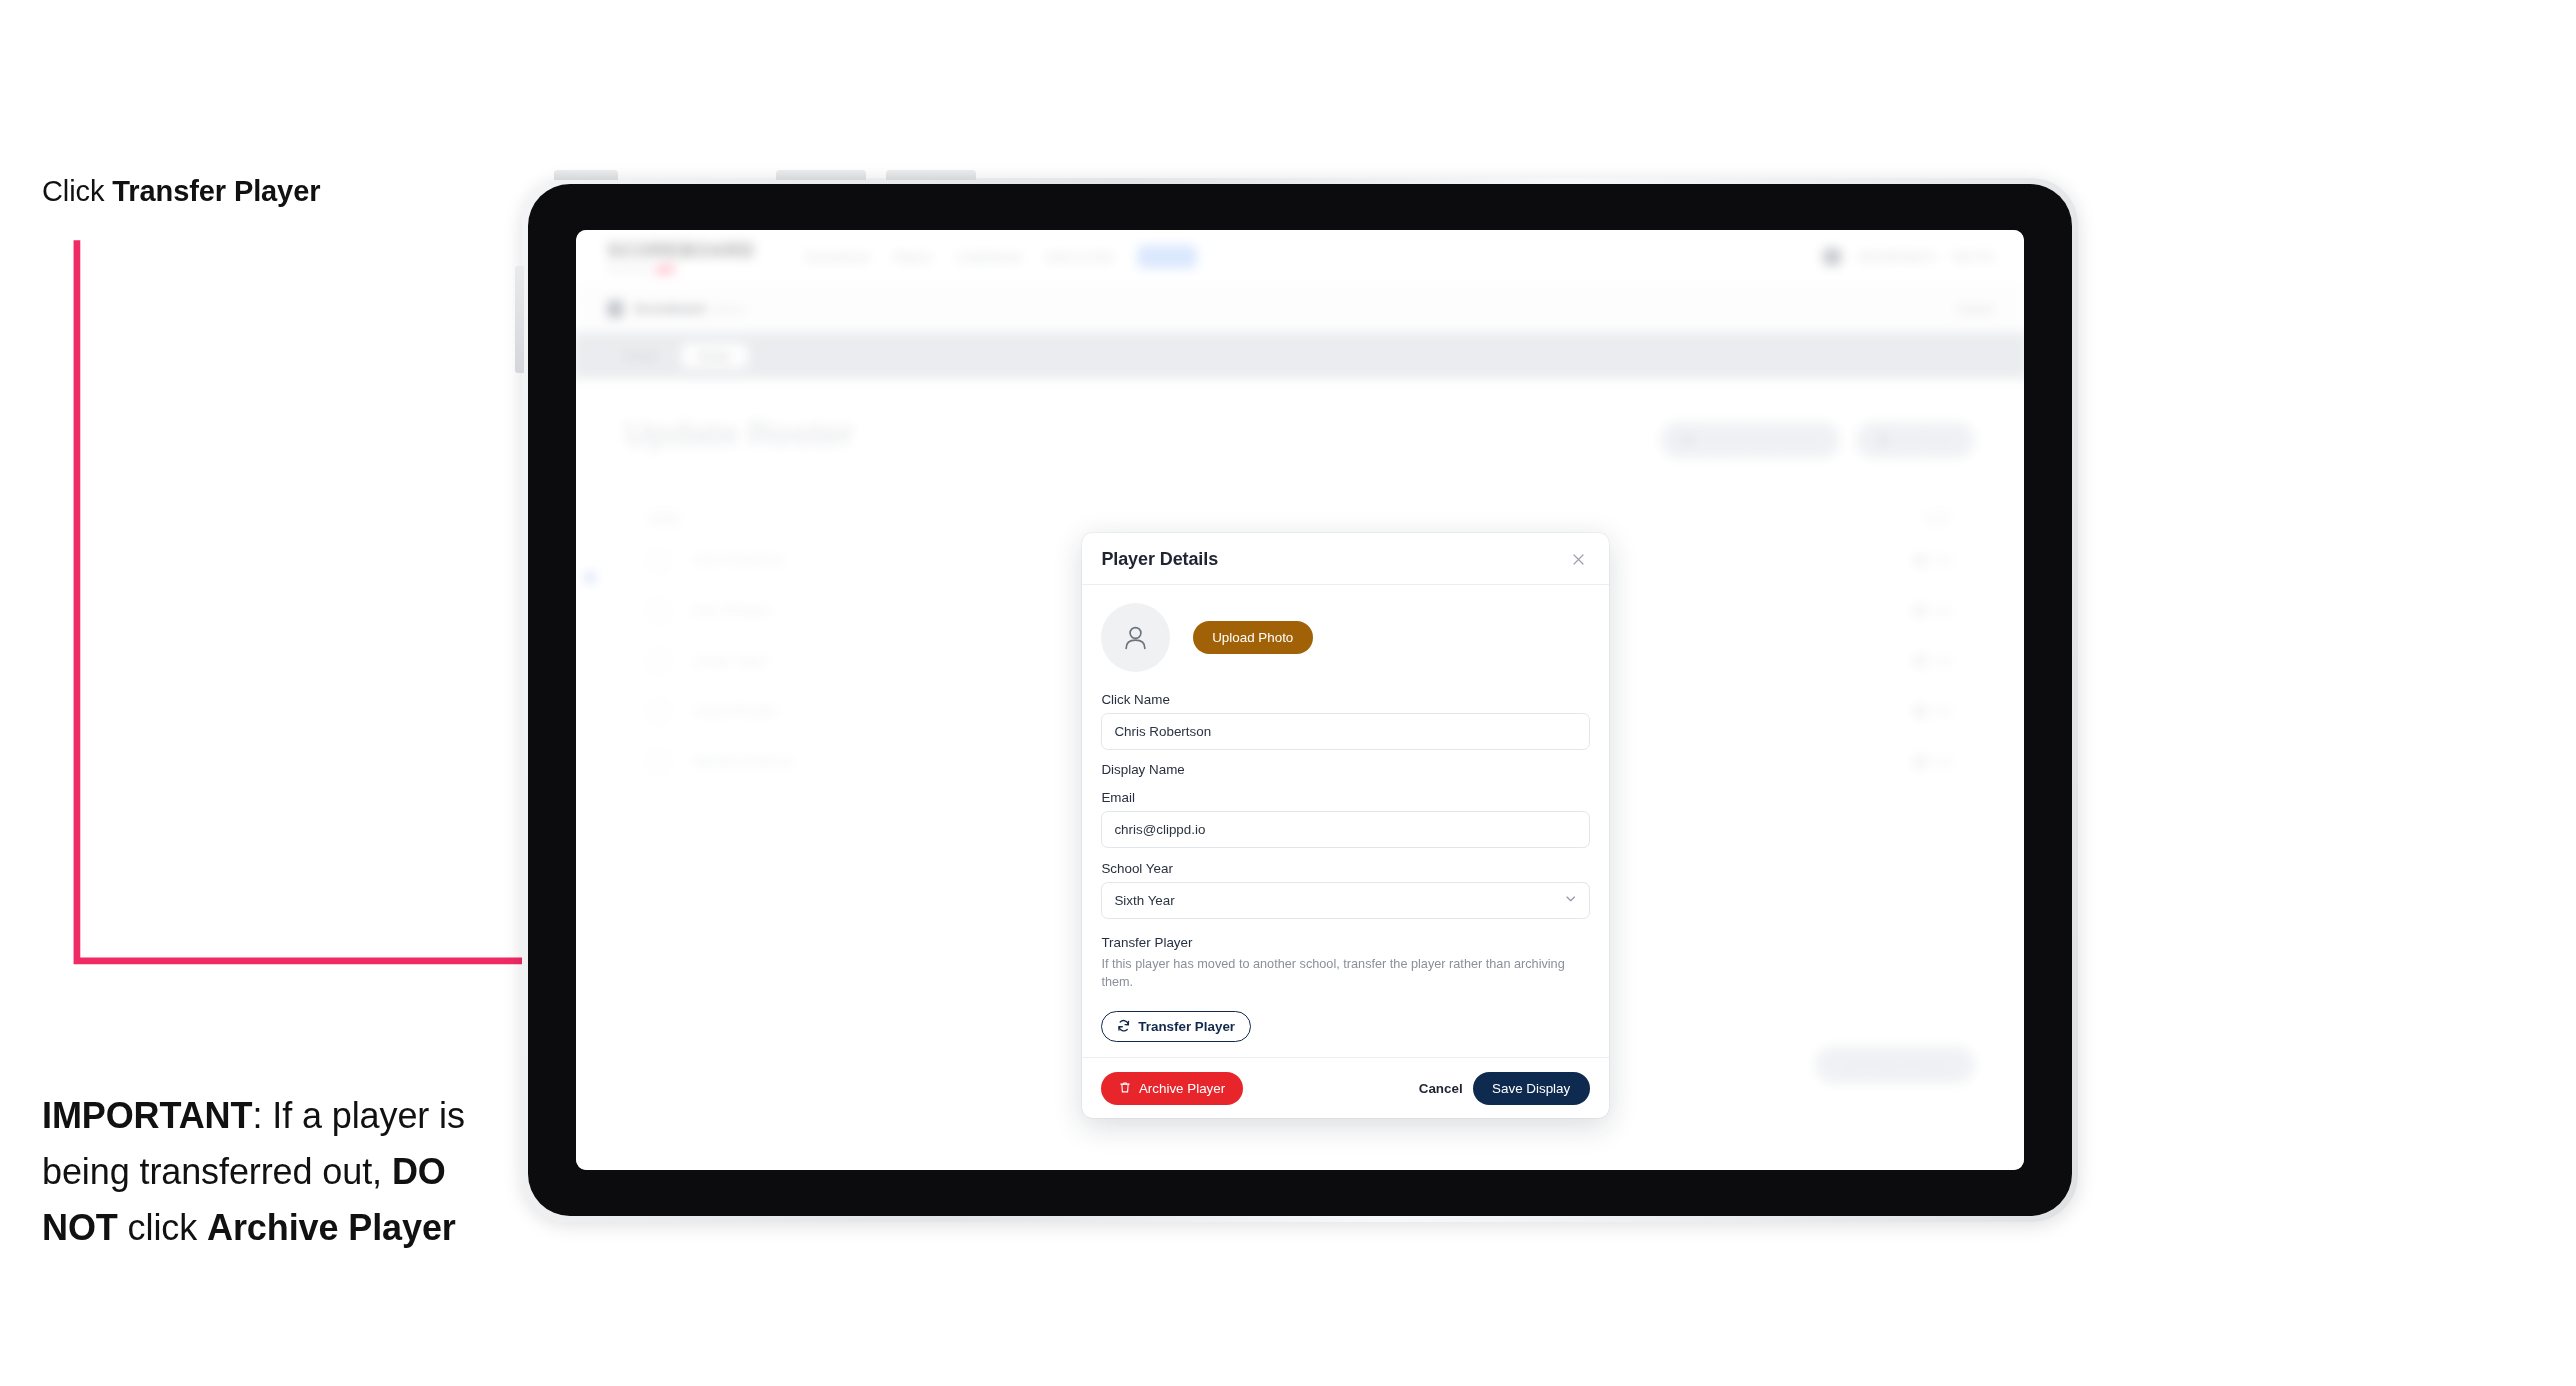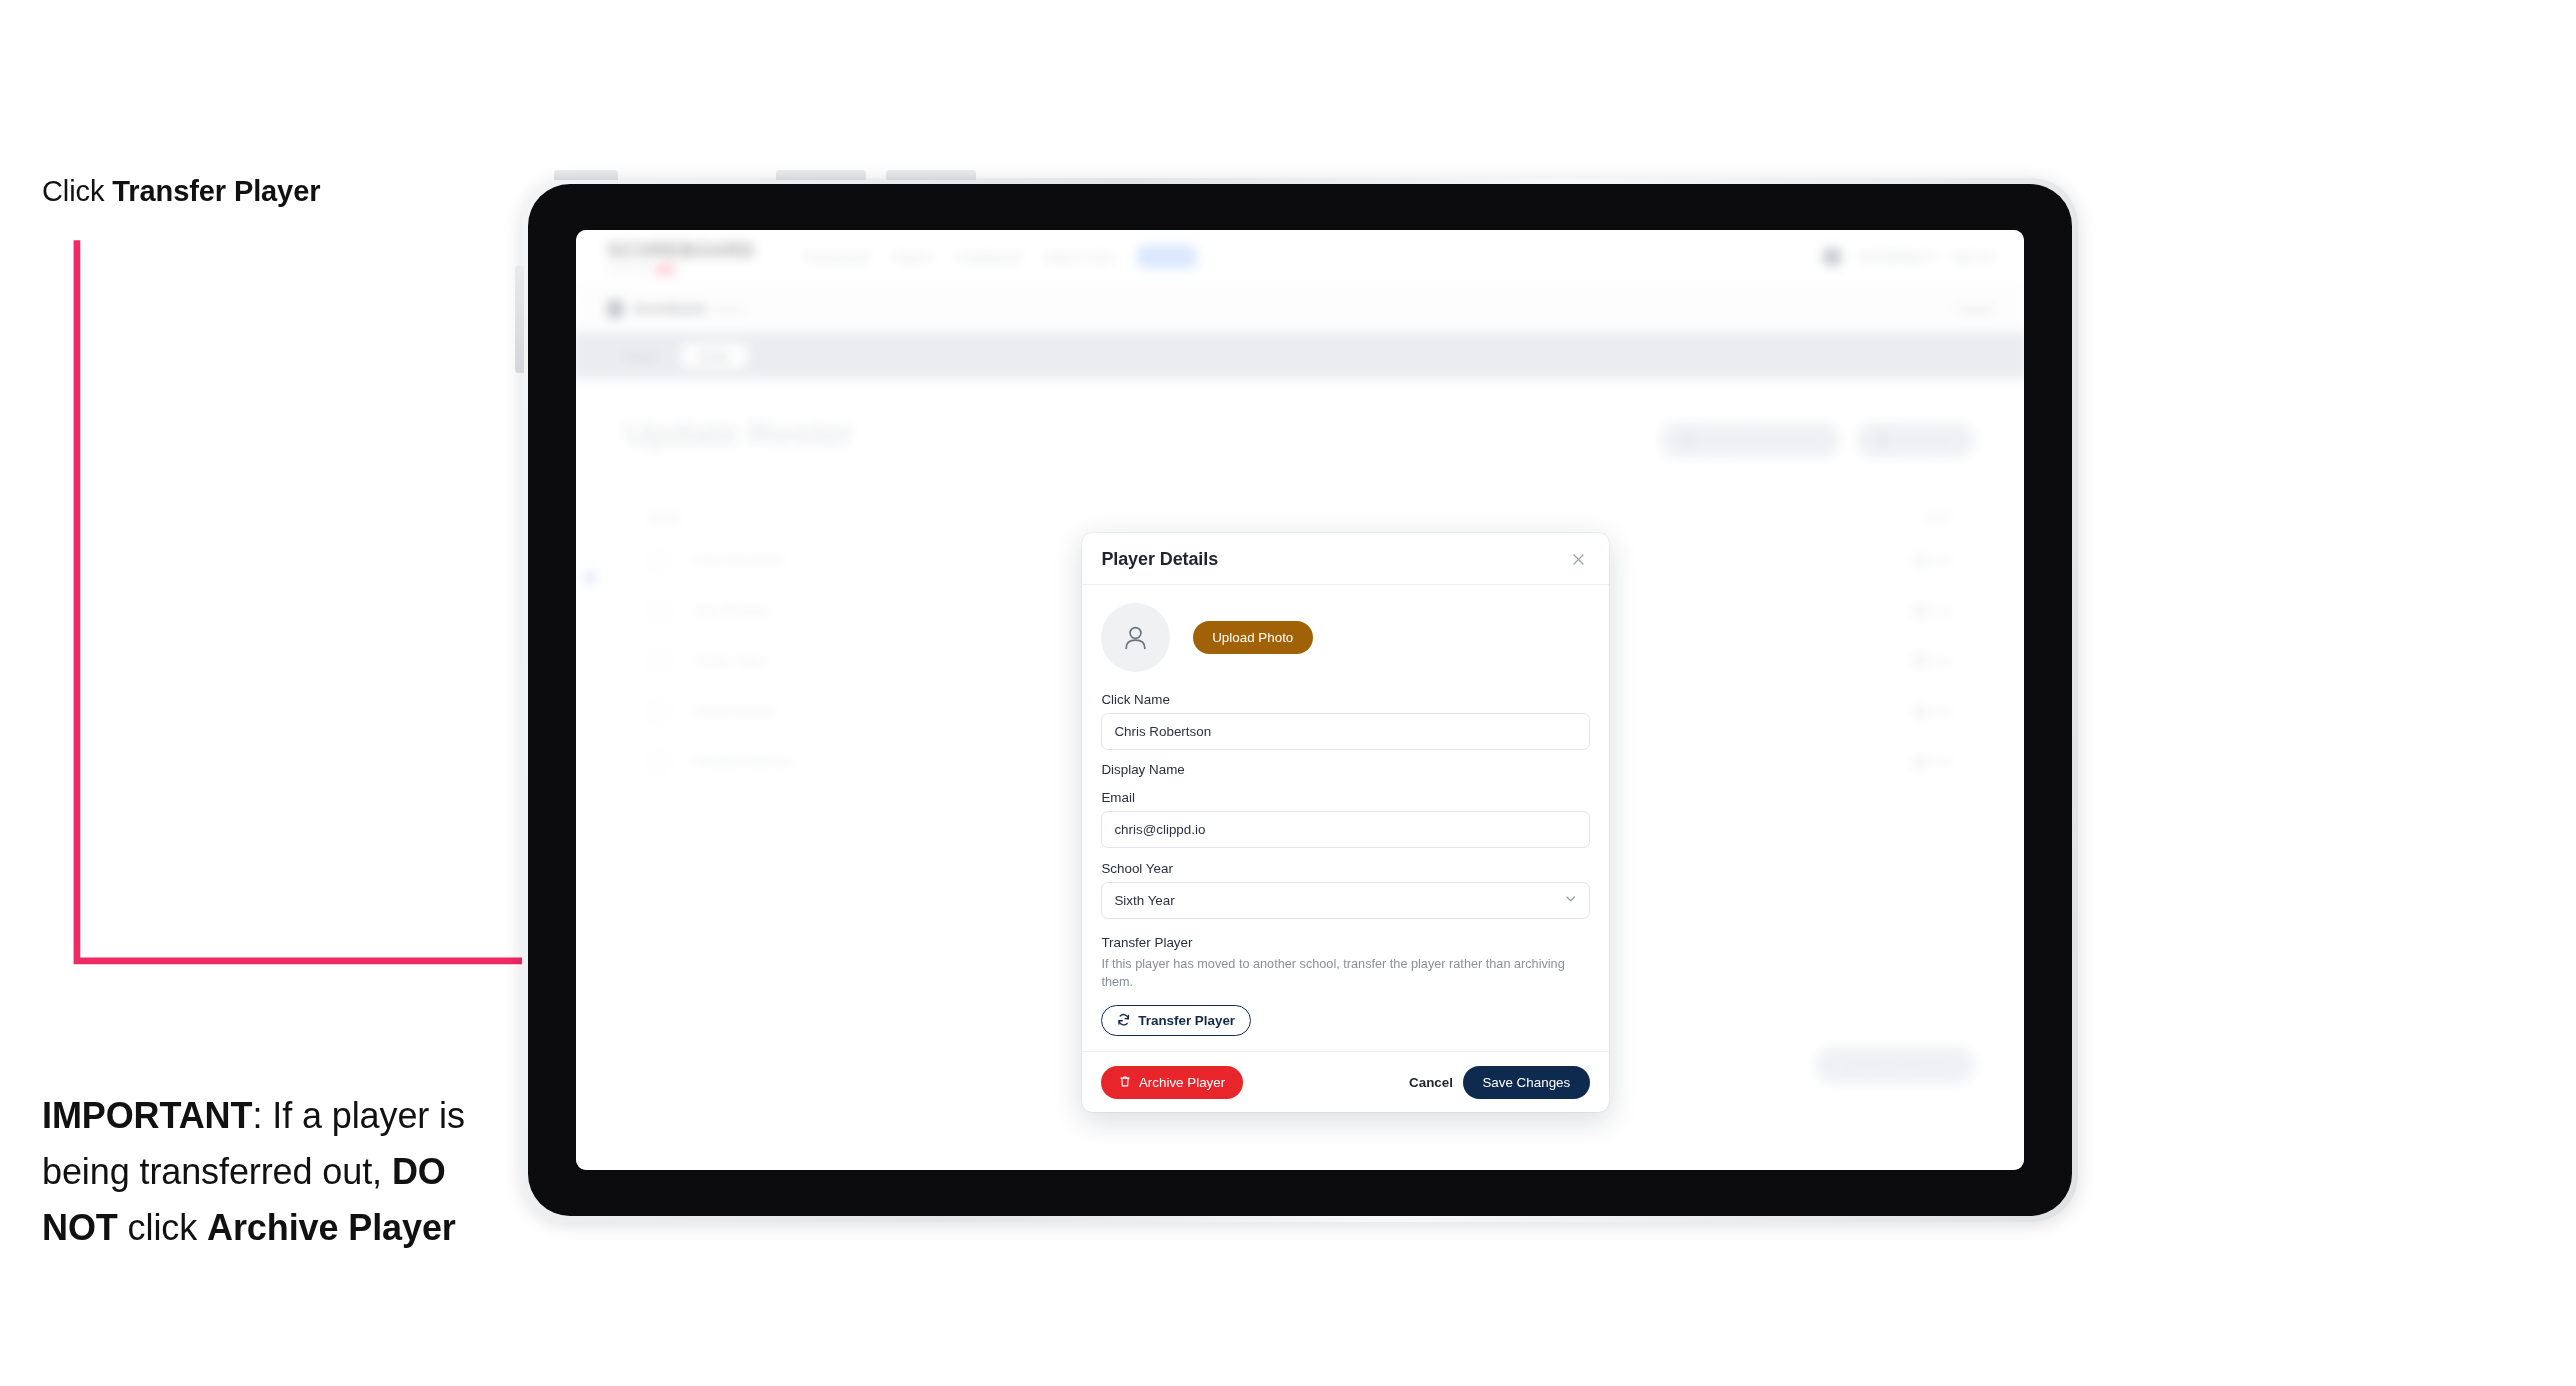--- a/index.html
+++ b/index.html
@@ -187,21 +187,21 @@
     font-family: inherit;
   }
   .select-wrap { position: relative; }
   .select-wrap .chev {
     position: absolute; right: 12px; top: 50%; transform: translateY(-50%);
     pointer-events: none; color: #8f97a3;
   }
 
   #transfer-section { margin-top: 16.4px; }
   #transfer-title { font-size: 13.4px; color: #27303e; font-weight: 400; margin-bottom: 5.2px; }
-  #transfer-desc { font-size: 12.7px; color: #8a909b; line-height: 1.42; margin-bottom: 14px; max-width: 492px; }
+  #transfer-desc { font-size: 12.7px; color: #8a909b; line-height: 1.42; margin-bottom: 20px; max-width: 492px; }
   #transfer-btn {
     display: inline-flex; align-items: center; gap: 7.5px;
     background: #ffffff; color: #12294c; border: 1.5px solid #12294c;
     border-radius: 16.4px; height: 31px; padding: 0 15px; font-size: 13.4px;
     font-weight: 600; font-family: inherit; cursor: pointer;
   }
 
   #modal-footer {
     border-top: 0.7px solid #eceef1;
     padding: 13.4px 19.4px;
@@ -421,21 +421,21 @@
                 <svg width="12" height="12.7" viewBox="0 0 16 17" fill="none" stroke="currentColor" stroke-width="1.5" stroke-linecap="round" stroke-linejoin="round">
                   <path d="M2.5 4.2 H13.5"></path>
                   <path d="M6.2 4.2 V2.6 H9.8 V4.2"></path>
                   <path d="M3.8 4.2 L4.5 14.6 H11.5 L12.2 4.2"></path>
                 </svg>
               </span>
               <span>Archive Player</span>
             </button>
             <div id="footer-right">
               <button id="cancel-btn">Cancel</button>
-              <button id="save-btn">Save Changes</button>
+              <button id="save-btn">Save Display</button>
             </div>
           </div>
 
         </div>
       </div>
     </div>
   </div>
 
   <div class="hw-btn" id="hw-power"></div>
   <div class="hw-btn" id="hw-vol1"></div>

